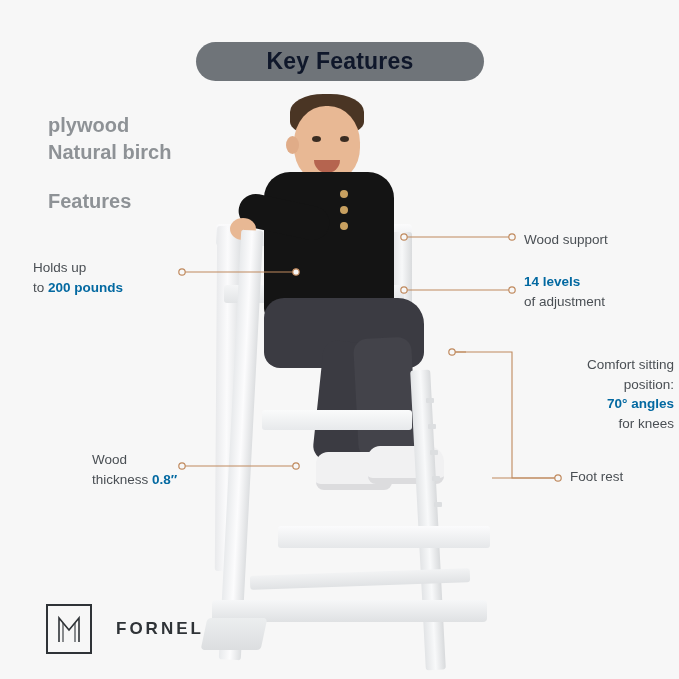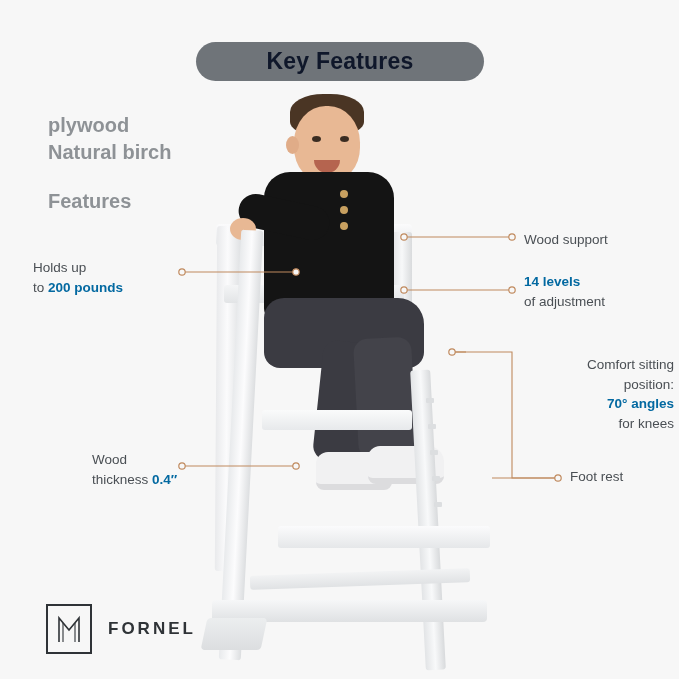--- a/index.html
+++ b/index.html
@@ -179,21 +179,21 @@
     transform:rotate(-3deg);
   }
   .shoe{
     position:absolute;width:76px;height:32px;background:#f1f1f2;
     border-radius:12px 16px 8px 8px;border-bottom:6px solid #dcdcde;
   }
   .btnrow{position:absolute;left:150px;top:110px;width:8px;height:8px;background:#c8a060;border-radius:50%;}
   
   .logo{
     position:absolute;left:46px;top:604px;
-    display:flex;align-items:center;gap:16px;
+    display:flex;align-items:center;gap:24px;
   }
   .logo-mark{
     width:42px;height:46px;border:2px solid #2f3337;
     display:flex;align-items:center;justify-content:center;
   }
   .logo-text{
     font-size:17px;letter-spacing:3px;font-weight:bold;color:#2f3337;
   }
 </style>
 </head>
@@ -273,21 +273,21 @@
     </g>
   </svg>
 
   <div class="label left" id="lbl-holds">
     <div>Holds up</div>
     <div><span>to </span><b>200 pounds</b></div>
   </div>
 
   <div class="label left" id="lbl-wood">
     <div>Wood</div>
-    <div><span>thickness </span><b>0.4″</b></div>
+    <div><span>thickness </span><b>0.8″</b></div>
   </div>
 
   <div class="label right" id="lbl-back">
     <div>Wood support</div>
   </div>
 
   <div class="label right" id="lbl-levels">
     <div><b>14 levels</b></div>
     <div>of adjustment</div>
   </div>

